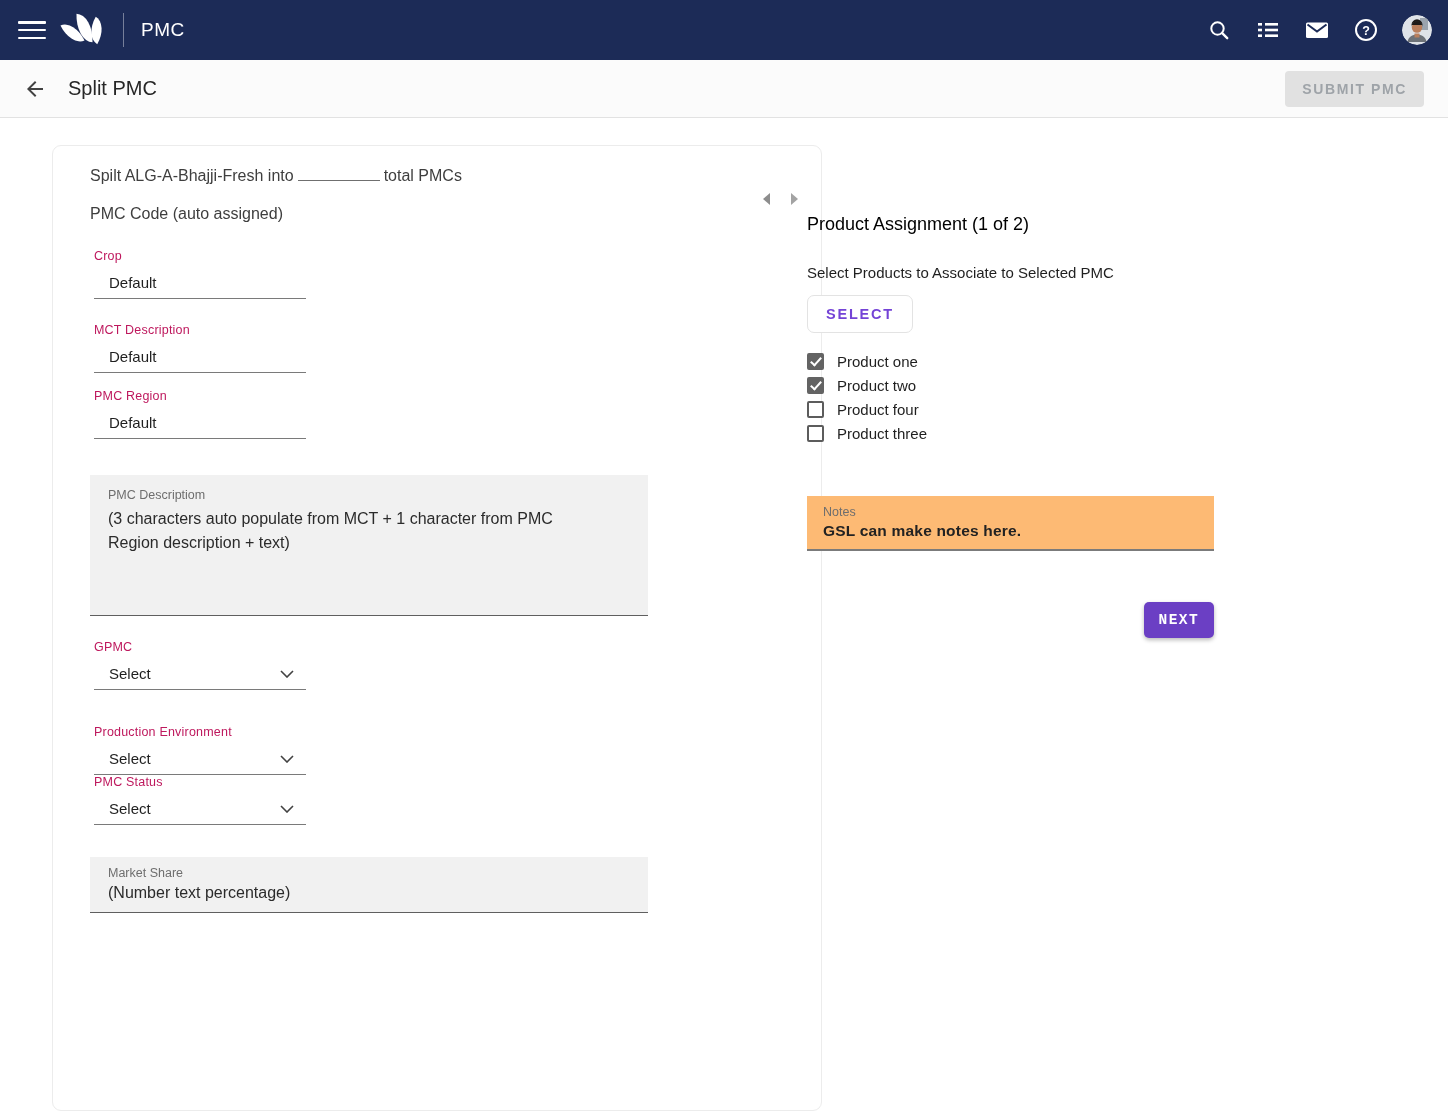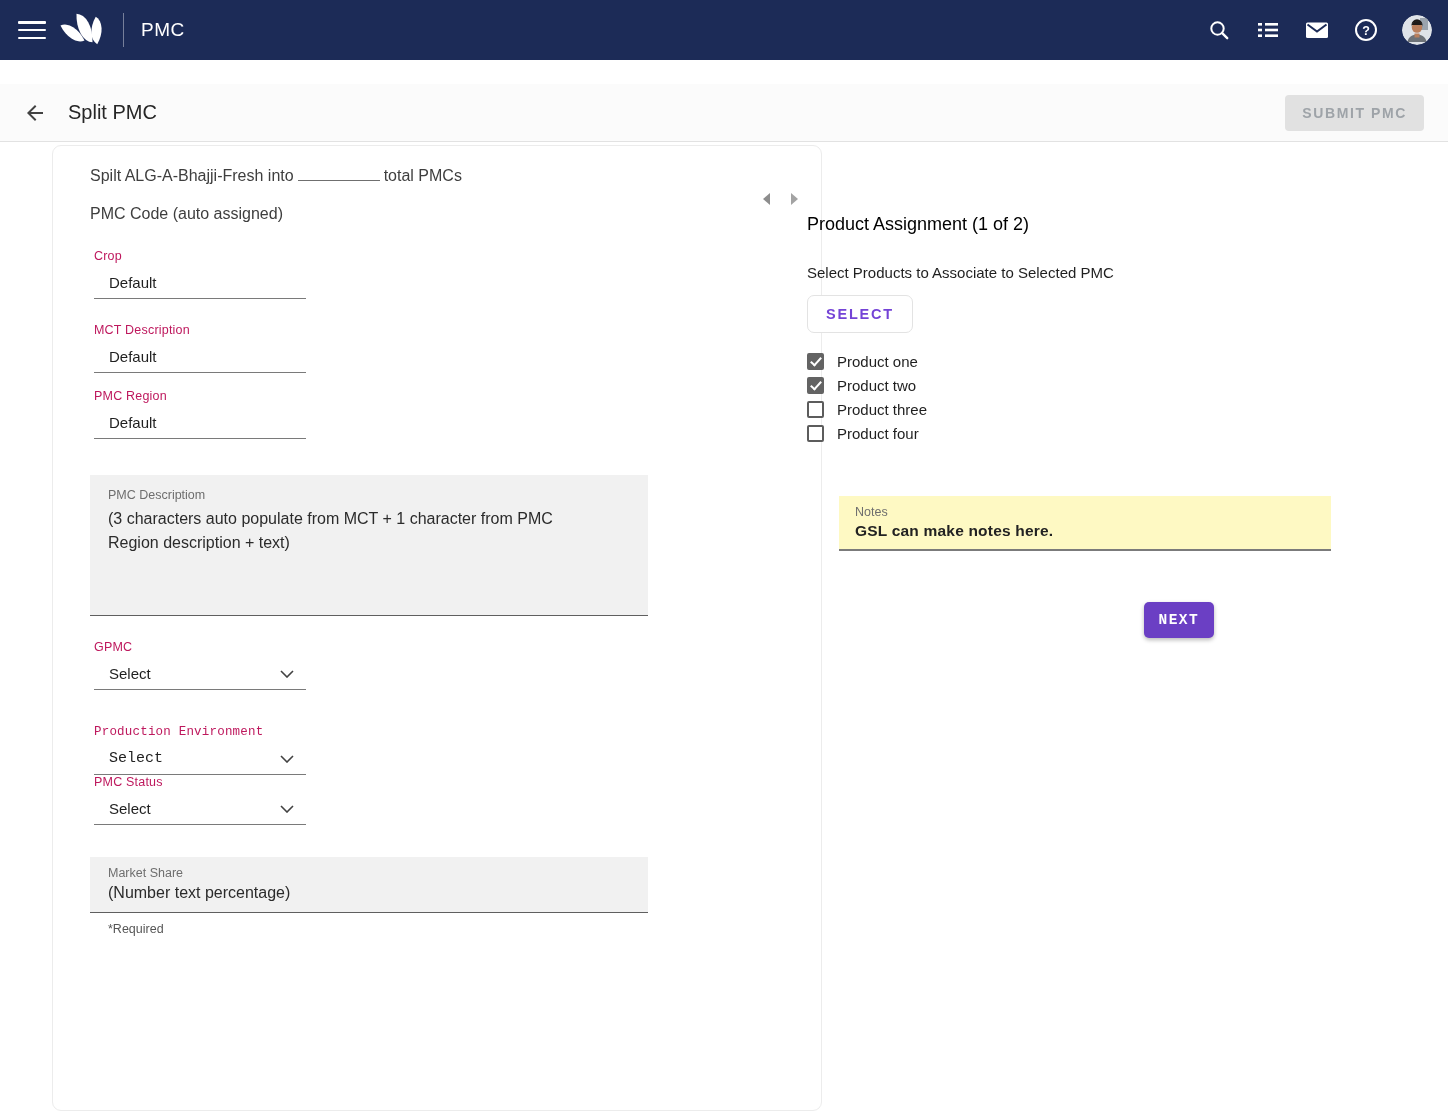--- a/index.html
+++ b/index.html
@@ -26,21 +26,21 @@
   .nav-divider { width:1px; height:34px; background:rgba(255,255,255,.4); margin-left:15px; }
   .nav-title { color:#fff; font-size:19px; letter-spacing:.5px; margin-left:17px; }
   .nav-right { margin-left:auto; display:flex; align-items:center; gap:23px; }
   .nav-icon { width:26px; height:26px; display:flex; align-items:center;
     justify-content:center; cursor:pointer; }
   .avatar { width:30px; height:30px; border-radius:50%; overflow:hidden; cursor:pointer; }
 
   
   .appbar {
     height:58px; background:#fbfbfb; border-bottom:1px solid #e2e2e2;
-    display:flex; align-items:center; padding:0 24px 0 22px;margin-top:24px;
+    display:flex; align-items:center; padding:0 24px 0 22px;
   }
   .back-btn { width:26px; height:26px; display:flex; align-items:center;
     justify-content:center; cursor:pointer; background:none; border:none; padding:0; }
   .page-title { font-size:20px; color:#262626; margin-left:20px; }
   .submit-btn {
     margin-left:auto; background:#e1e1e1; color:#9ea3a8; border:none;
     border-radius:4px; font-family:inherit; font-size:14px; font-weight:700;
     letter-spacing:1.6px; padding:10px 17px; cursor:default;
   }
 
@@ -57,21 +57,21 @@
   .carousel { position:absolute; top:45px; right:21px; display:flex; gap:17px; }
   .tri-btn { background:none; border:none; padding:2px; cursor:pointer; display:flex; }
   .tri-left { width:0; height:0; border-top:6px solid transparent;
     border-bottom:6px solid transparent; border-right:7px solid #8d8d8d; }
   .tri-right { width:0; height:0; border-top:6px solid transparent;
     border-bottom:6px solid transparent; border-left:7px solid #a3a3a3; }
 
   .fgroup { width:212px; margin-left:4px; }
   .mt26 { margin-top:26px; }
   .mt24 { margin-top:24px; }
-  .mt35 { margin-top:35px;font-family:Liberation Mono, monospace; }
+  .mt35 { margin-top:35px; }
   .mt49 { }
   .flabel { font-size:12.5px; color:#be185d; letter-spacing:.2px; }
   .fvalue {
     font-size:15px; color:#1f1f1f; padding:11px 0 7px 15px;
     border-bottom:1px solid #7a7a7a; cursor:text;
   }
   .sel-value {
     display:flex; align-items:center; justify-content:space-between;
     font-size:15px; color:#1f1f1f; padding:11px 12px 7px 15px;
     border-bottom:1px solid #7a7a7a; cursor:pointer;
@@ -98,22 +98,22 @@
   .products { margin-top:16px; }
   .prow { display:flex; align-items:center; height:24px; gap:13px; cursor:pointer; }
   .cbox { width:17px; height:17px; border:2px solid #5c5c5c; border-radius:2px;
     position:relative; background:#fff; flex:0 0 auto; }
   .cbox.checked { background:#636363; border-color:#636363; }
   .cbox.checked::after {
     content:''; position:absolute; left:4px; top:0px; width:4px; height:9px;
     border:solid #fff; border-width:0 2px 2px 0; transform:rotate(42deg);
   }
   .plabel { font-size:15px; color:#1f1f1f; }
-  .notes-box { margin-top:51px; width:492px; height:55px; background:#fef9c3;
-    border-bottom:2px solid #7b7b7b; padding:9px 16px 0; cursor:text;margin-left:32px; }
+  .notes-box { margin-top:51px; width:407px; height:55px; background:#fdba74;
+    border-bottom:2px solid #7b7b7b; padding:9px 16px 0; cursor:text; }
   .notes-box .nvalue { font-size:15.5px; font-weight:700; color:#222;
     margin-top:3px; letter-spacing:.2px; }
   .next-row { margin-top:51px; display:flex; justify-content:flex-end; }
   .next-btn {
     background:#6b3fc4; color:#fff; border:none; border-radius:5px;
     font-family:Liberation Mono, monospace; font-size:14.5px; font-weight:700; letter-spacing:1.4px;
     padding:10px 15px; cursor:pointer; box-shadow:0 2px 4px rgba(0,0,0,.28);
   }
 </style>
 </head>
@@ -251,45 +251,44 @@
         <path d="M1 1 L7 7 L13 1" stroke="#424242" stroke-width="1.6"></path>
       </svg>
     </div>
   </div>
 
   <div class="grey-box market-box">
     <div class="glabel">Market Share</div>
     <div class="gvalue">(Number text percentage)</div>
   </div>
 
-  <div class="required">*Required</div>
 </section>
 
 <section class="rpanel">
   <div class="r-title">Product Assignment (1 of 2)</div>
   <div class="r-sub">Select Products to Associate to Selected PMC</div>
 
   <button class="select-btn">SELECT</button>
 
   <div class="products">
     <div class="prow">
       <span class="cbox checked"></span>
       <span class="plabel">Product one</span>
     </div>
     <div class="prow">
       <span class="cbox checked"></span>
       <span class="plabel">Product two</span>
     </div>
     <div class="prow">
       <span class="cbox"></span>
+      <span class="plabel">Product four</span>
+    </div>
+    <div class="prow">
+      <span class="cbox"></span>
       <span class="plabel">Product three</span>
-    </div>
-    <div class="prow">
-      <span class="cbox"></span>
-      <span class="plabel">Product four</span>
     </div>
   </div>
 
   <div class="notes-box">
     <div class="glabel">Notes</div>
     <div class="nvalue">GSL can make notes here.</div>
   </div>
 
   <div class="next-row">
     <button class="next-btn">NEXT</button>

